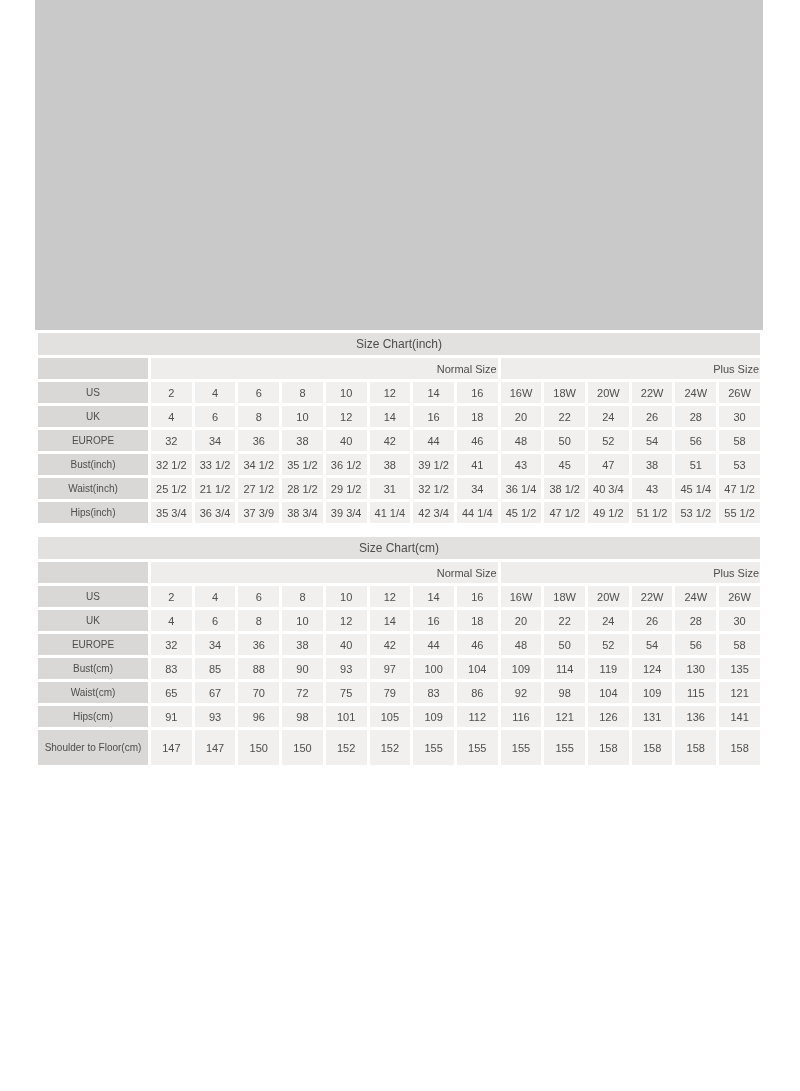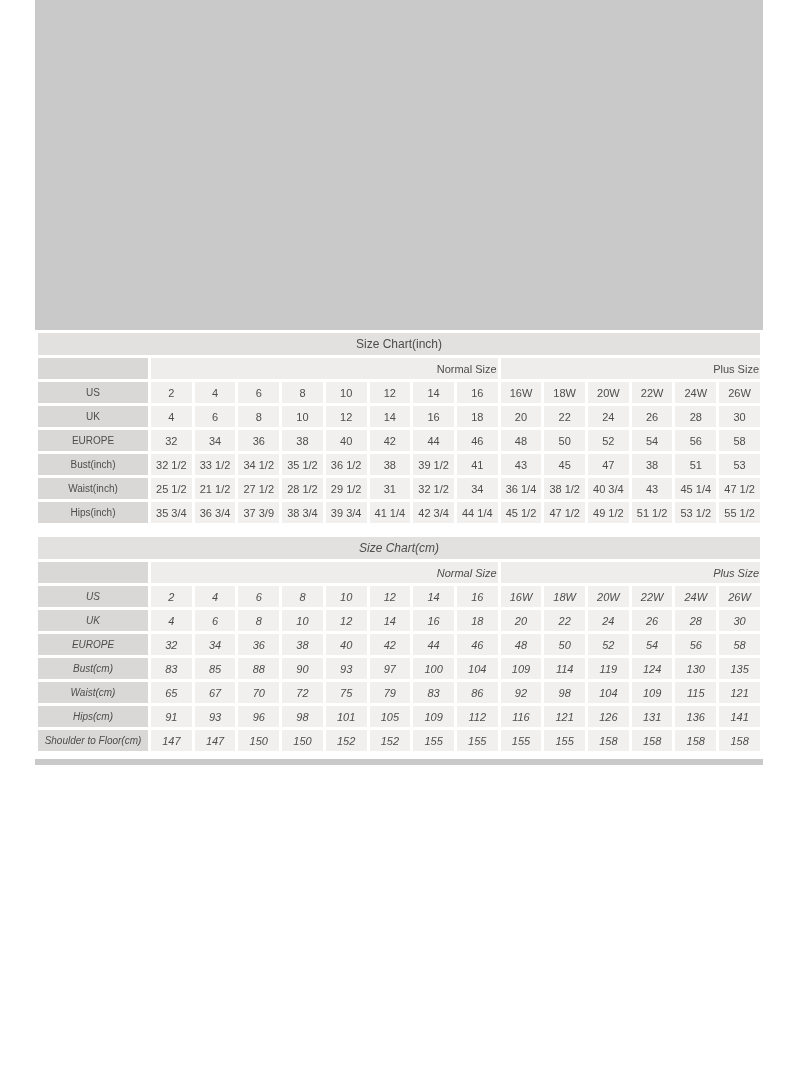--- a/index.html
+++ b/index.html
@@ -19,21 +19,21 @@
   .ph-top{height:330px;}
   .ph-bottom{height:323px;}
   .chart-band{background:var(--bg);padding:0 0 5px 0;}
   table.size-table{
     width:728px;
     table-layout:fixed;
     border-collapse:separate;
     border-spacing:3px;
     background:var(--bg);
   }
-  table.size-table + table.size-table{margin-top:8px;font-style:italic;}
+  table.size-table + table.size-table{margin-top:8px;}
   col.label-col{width:110px;}
   td.t-title{
     background:var(--title-bar);
     height:20px;
     text-align:center;
     vertical-align:middle;
     font-size:12px;
     color:var(--txt);
   }
   th{font-weight:normal;}
@@ -51,21 +51,21 @@
   }
   td.cell{
     background:var(--data-cell);
     height:19px;text-align:center;vertical-align:middle;
     font-size:11px;color:var(--txt);
     padding:1px 0;
     overflow:hidden;white-space:nowrap;
   }
   
   [data-name="size-chart-cm-table"] tr:last-child th.rlabel{
-    white-space:nowrap;font-size:10px;padding:1px 0;
+    white-space:nowrap;font-size:10px;padding:8px 0;
   }
 </style>
 </head>
 <body>
 
 <div class="page" data-name="page">
   <div class="col placeholder ph-top" data-name="image-placeholder-top"></div>
   <div class="col chart-band" data-name="size-chart-section">
     <table class="size-table" data-name="size-chart-inch-table">
         <colgroup>

